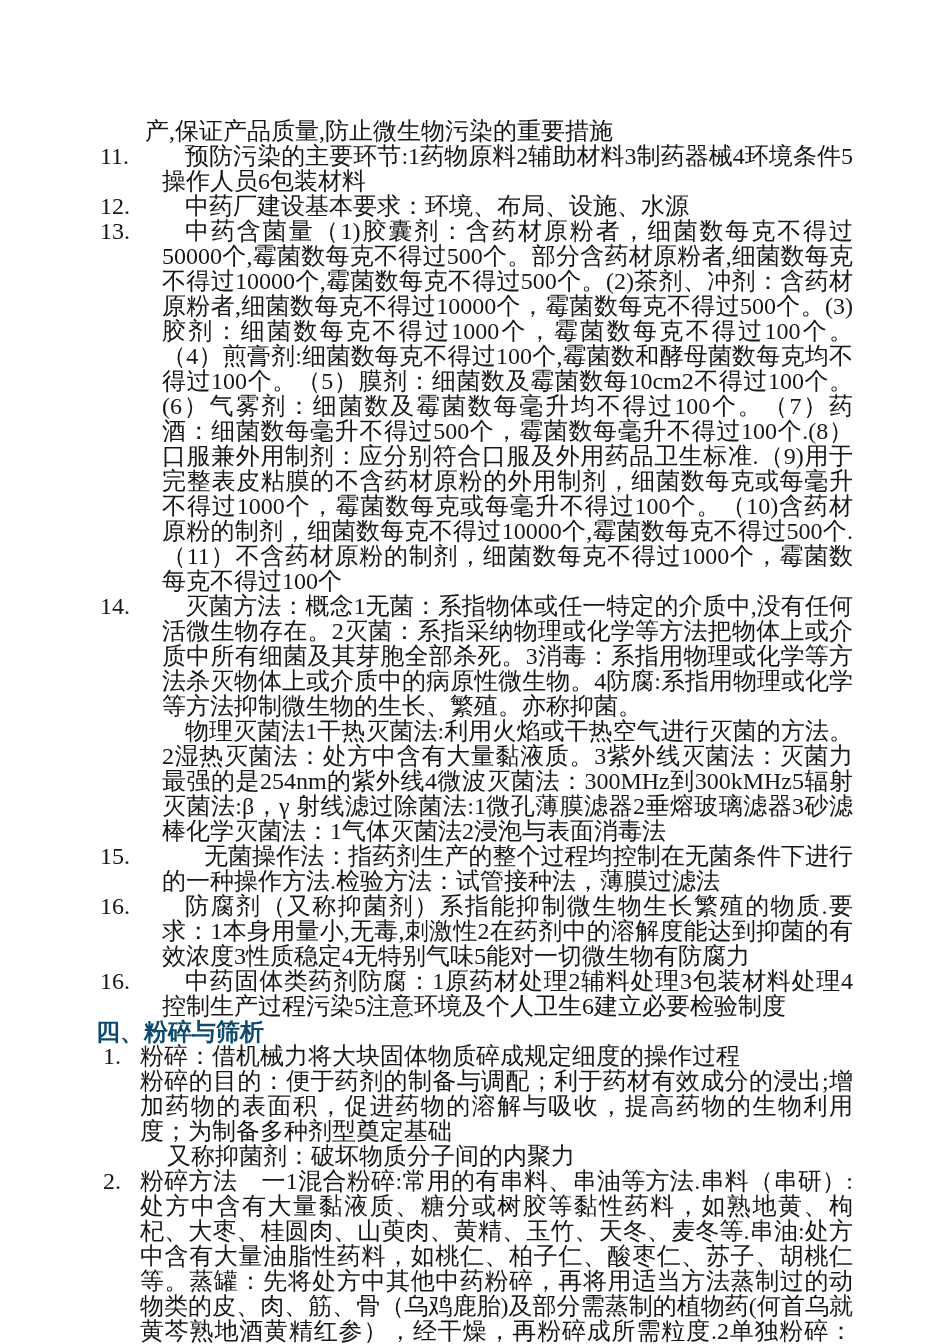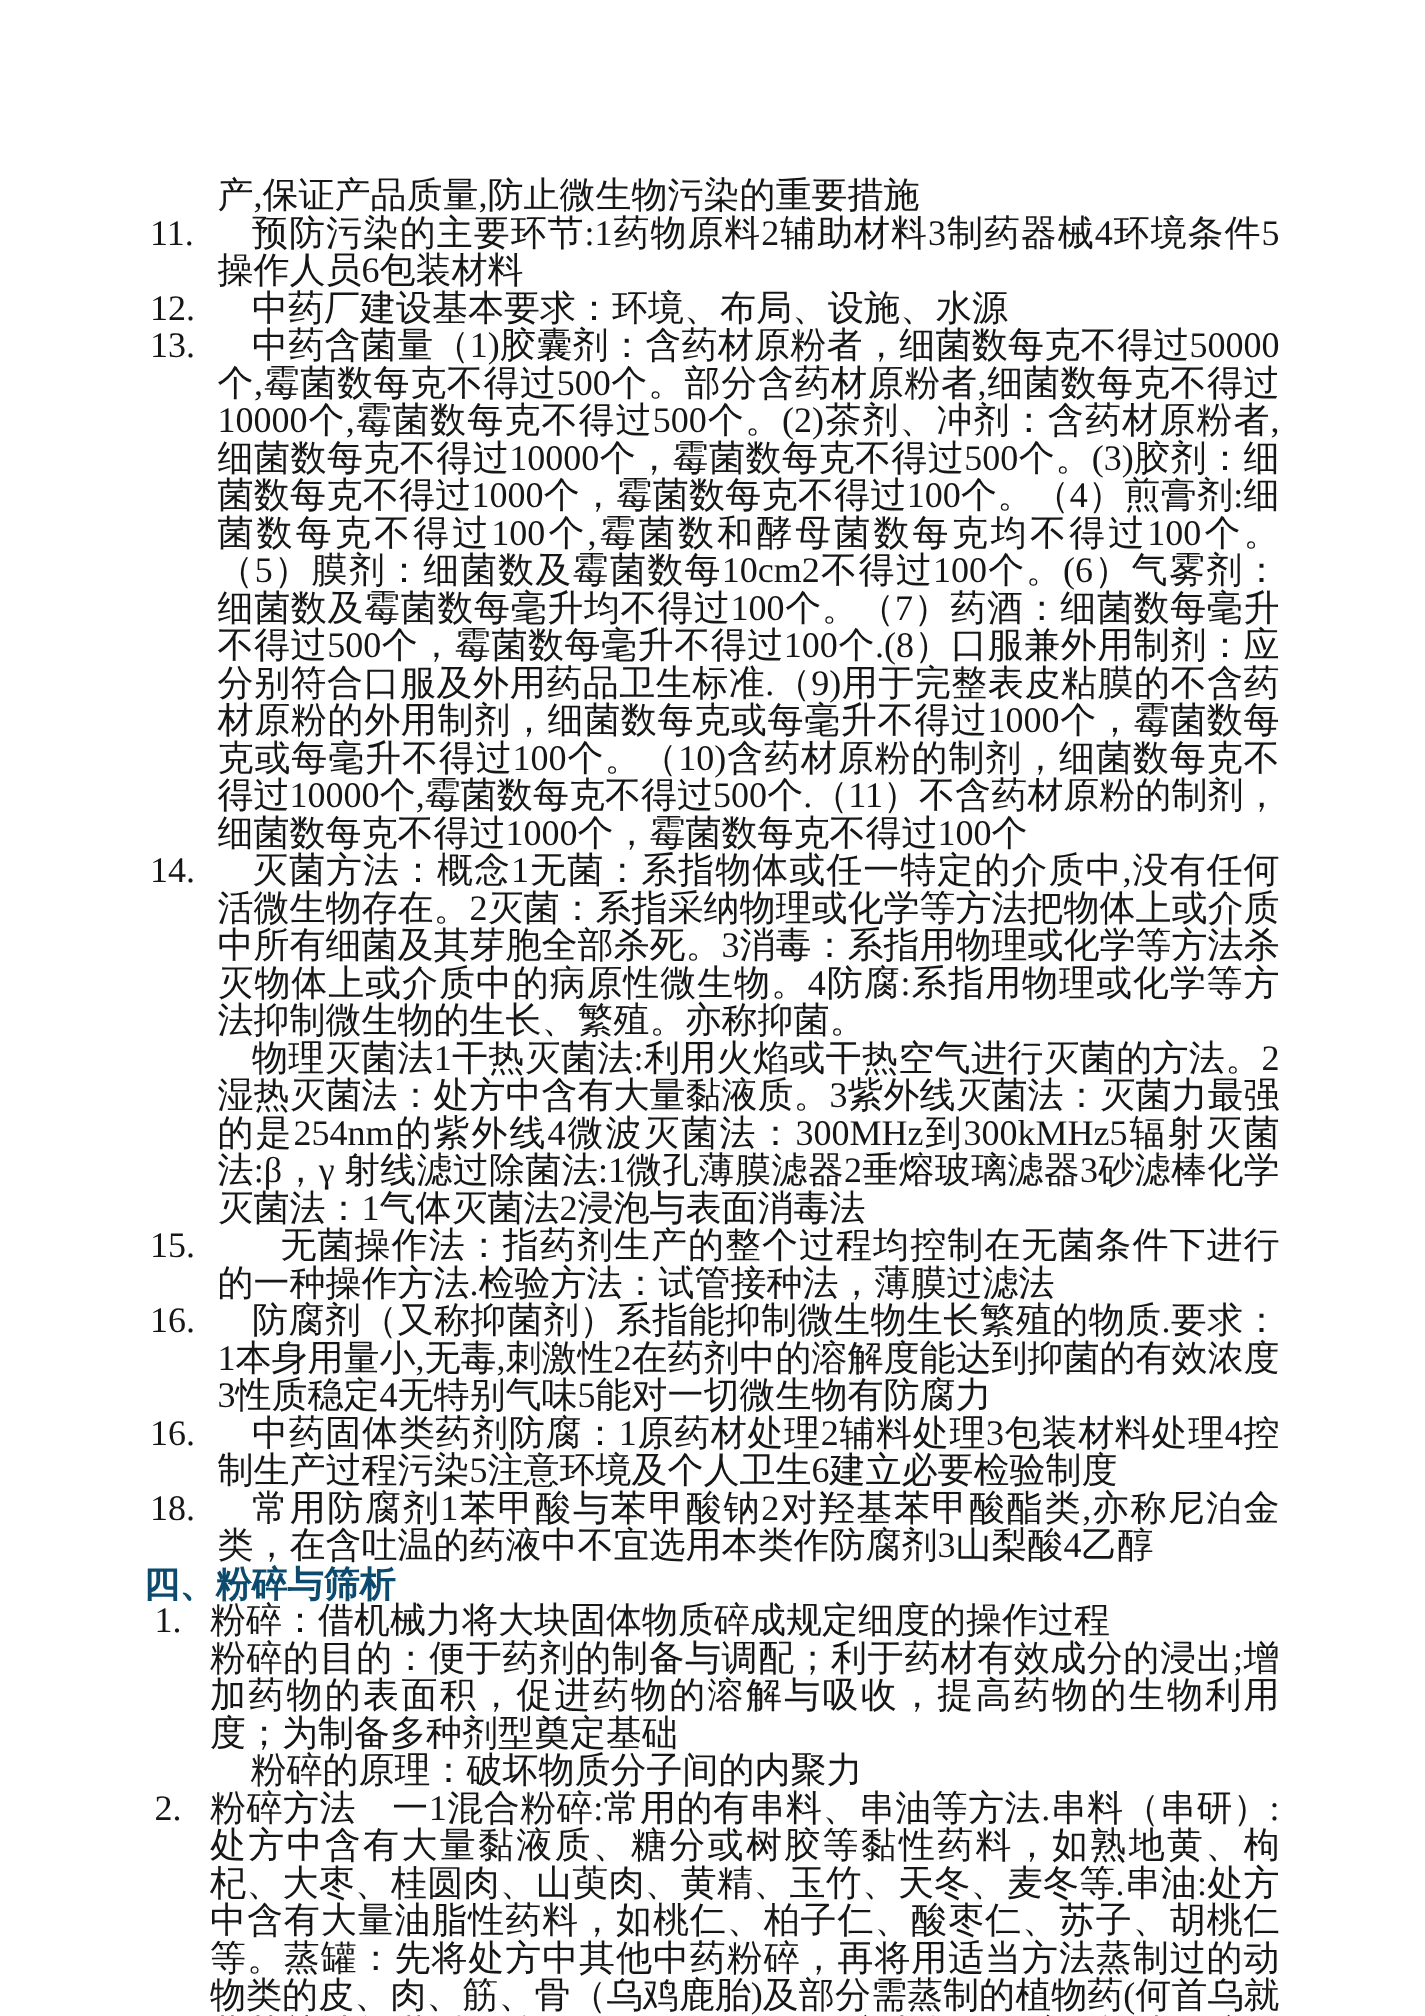--- a/index.html
+++ b/index.html
@@ -23,21 +23,21 @@
   }
   .para { margin: 0; }
   .cont { margin-left: 45px; }
   .item { position: relative; }
   .item .num {
     position: absolute;
     left: 0;
     top: 0;
     text-align: right;
   }
-  .item .body { margin-left: 45px; }
+  .item .body { margin-left: 62px; }
   .ind    { text-indent: 23px; }
   .ind-lg { text-indent: 42px; }
   .ind-sm { text-indent: 27px; }
   .heading {
     margin-left: -4px;
     font-family: "Liberation Sans", "DejaVu Sans", sans-serif;
     font-weight: bold;
     color: #0c4a6e;
   }
   .sub .num { left: 3px; }
@@ -95,35 +95,29 @@
     </div>
   </div>
 
   <div class="item">
     <span class="num">16.</span>
     <div class="body">
       <p class="para ind">中药固体类药剂防腐：1原药材处理2辅料处理3包装材料处理4控制生产过程污染5注意环境及个人卫生6建立必要检验制度</p>
     </div>
   </div>
 
-  <div class="item">
-    <span class="num">18.</span>
-    <div class="body">
-      <p class="para ind">常用防腐剂1苯甲酸与苯甲酸钠2对羟基苯甲酸酯类,亦称尼泊金类，在含吐温的药液中不宜选用本类作防腐剂3山梨酸4乙醇</p>
-    </div>
-  </div>
 
   <p class="para heading">四、粉碎与筛析</p>
 
   <div class="item sub">
     <span class="num">1.</span>
     <div class="body">
       <p class="para">粉碎：借机械力将大块固体物质碎成规定细度的操作过程</p>
       <p class="para">粉碎的目的：便于药剂的制备与调配；利于药材有效成分的浸出;增加药物的表面积，促进药物的溶解与吸收，提高药物的生物利用度；为制备多种剂型奠定基础</p>
-      <p class="para ind-sm">粉碎的原理：破坏物质分子间的内聚力</p>
+      <p class="para ind-sm">又称抑菌剂：破坏物质分子间的内聚力</p>
     </div>
   </div>
 
   <div class="item sub">
     <span class="num">2.</span>
     <div class="body">
       <p class="para">粉碎方法　一1混合粉碎:常用的有串料、串油等方法.串料（串研）:处方中含有大量黏液质、糖分或树胶等黏性药料，如熟地黄、枸杞、大枣、桂圆肉、山萸肉、黄精、玉竹、天冬、麦冬等.串油:处方中含有大量油脂性药料，如桃仁、柏子仁、酸枣仁、苏子、胡桃仁等。蒸罐：先将处方中其他中药粉碎，再将用适当方法蒸制过的动物类的皮、肉、筋、骨（乌鸡鹿胎)及部分需蒸制的植物药(何首乌就黄芩熟地酒黄精红参），经干燥，再粉碎成所需粒度.2单独粉碎：将一味药物单独进行粉碎的方法.适用于宝贵细料药，如冰片、麝香、牛黄、羚羊角等；毒性药，如马钱子、红粉等；刺激性药，如蟾酥等。二1干法粉碎</p>
     </div>
   </div>
 

